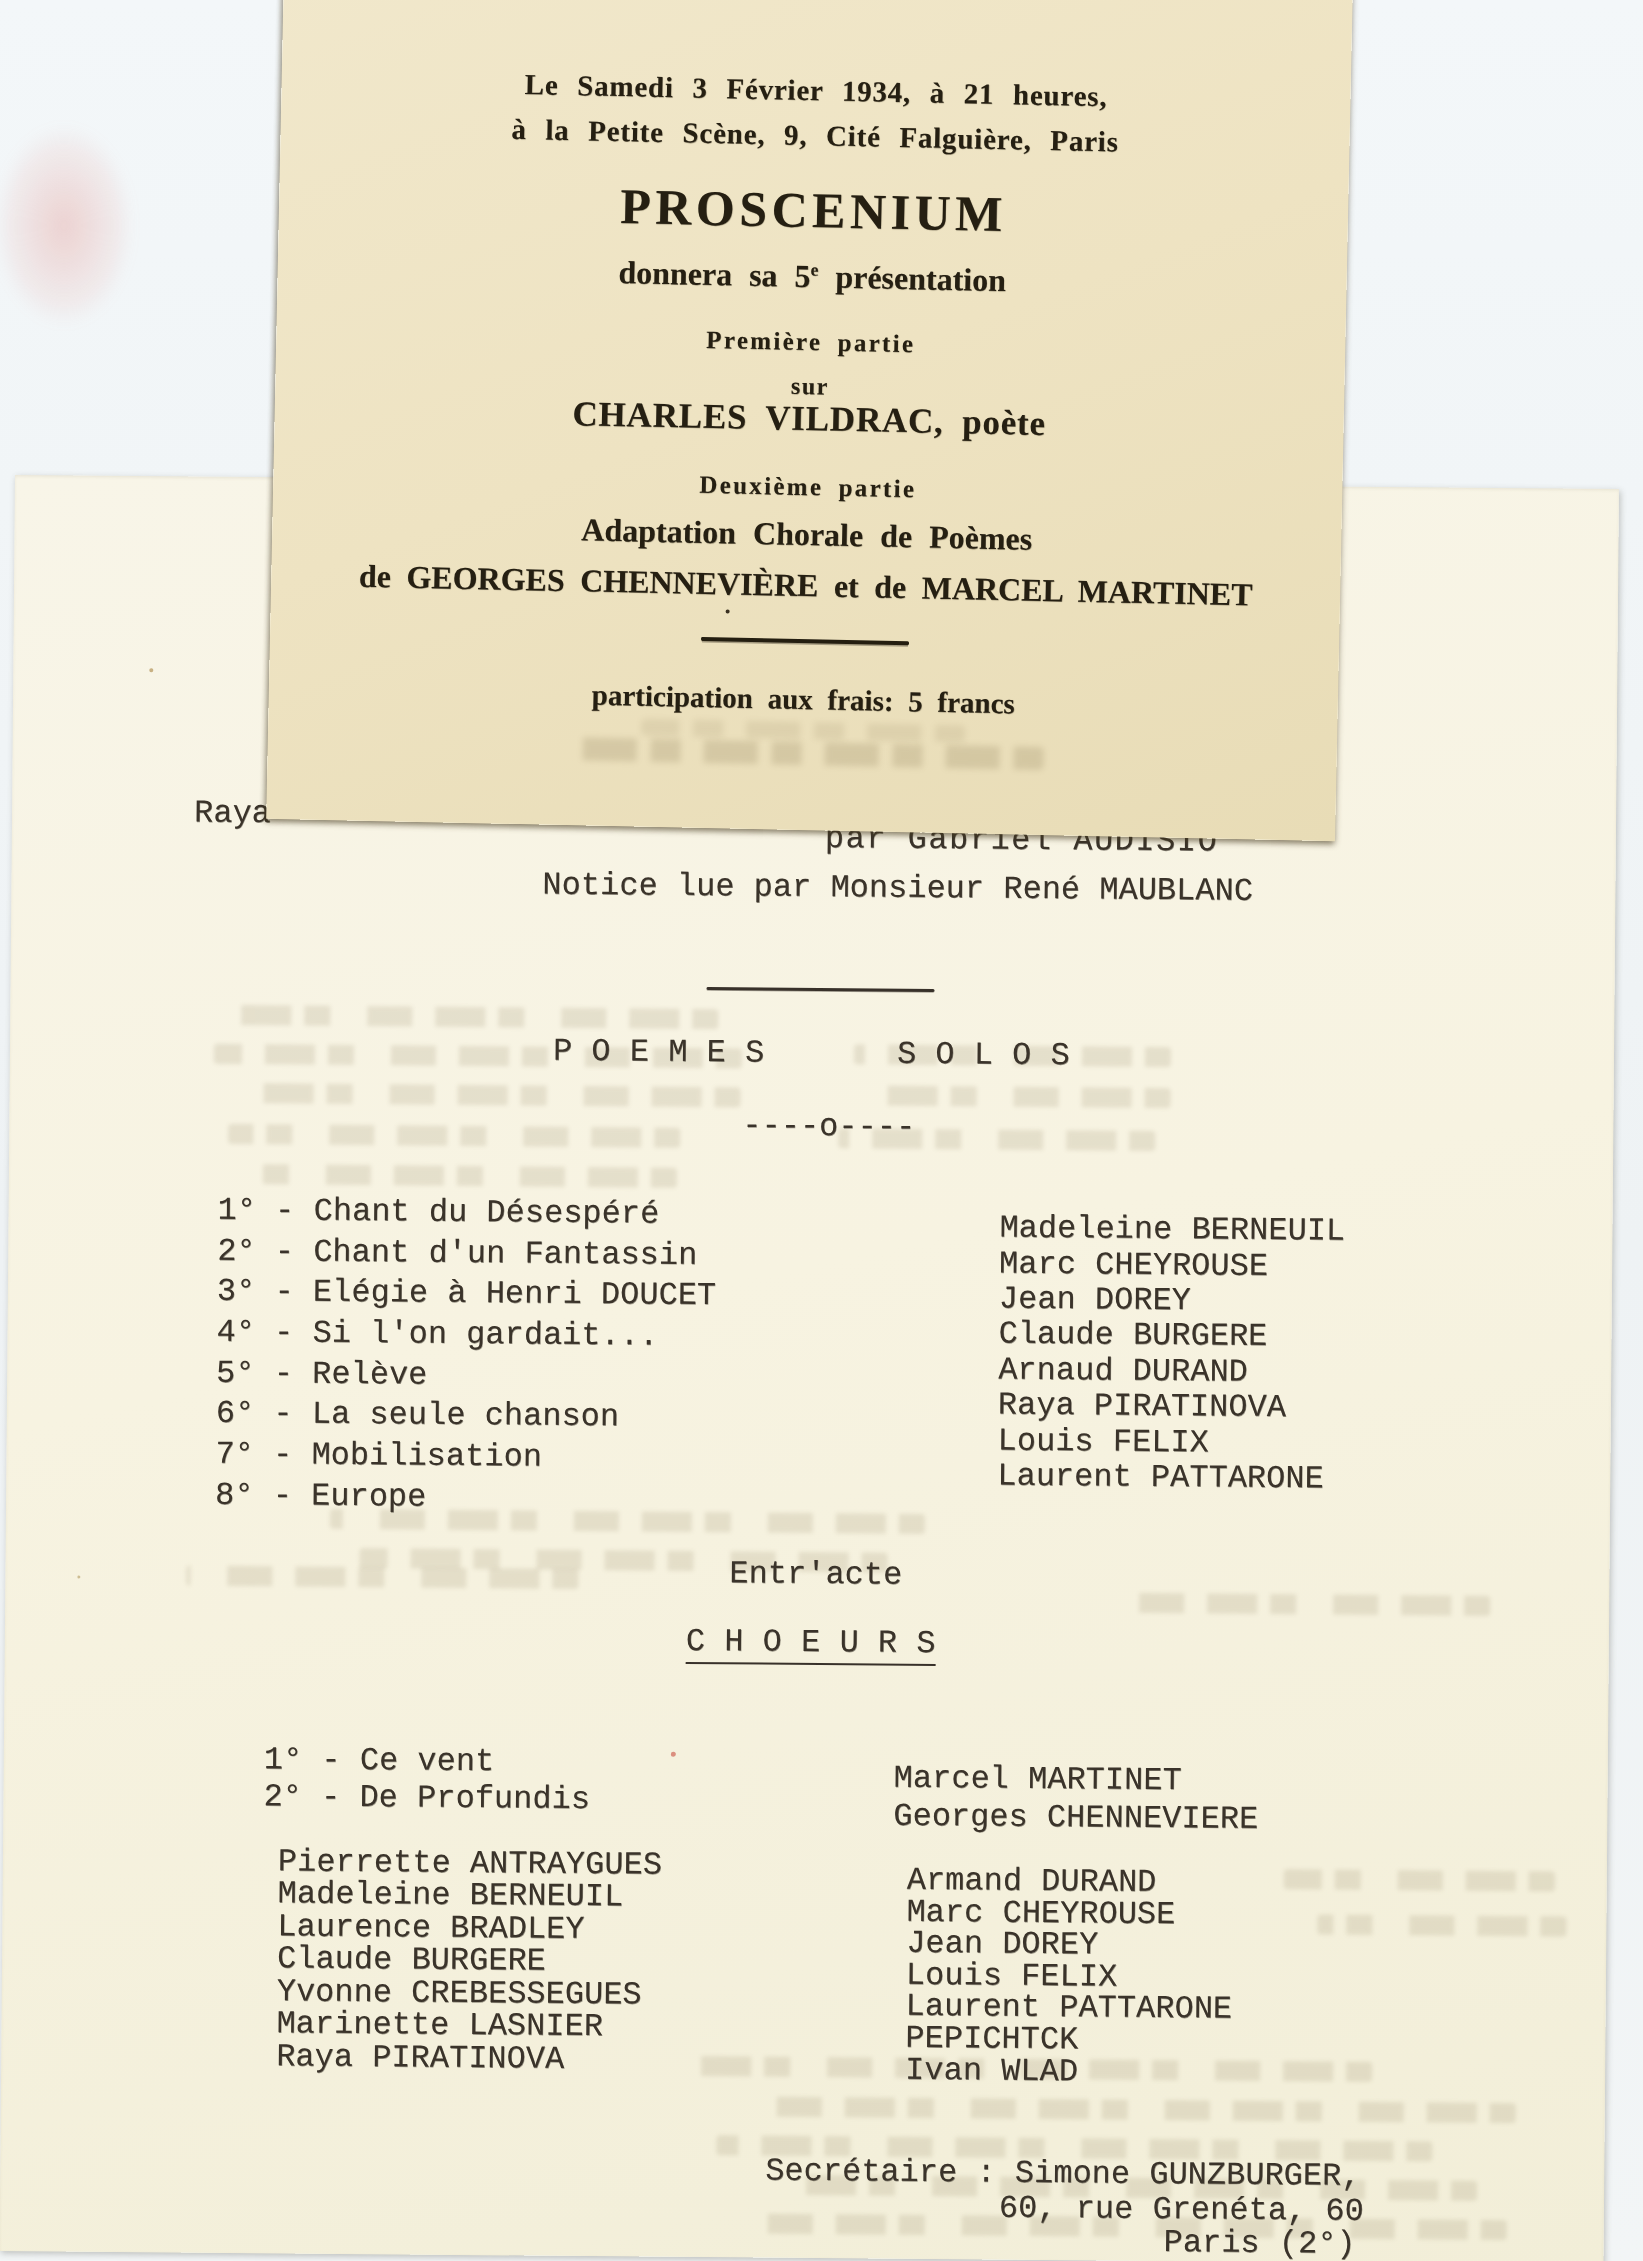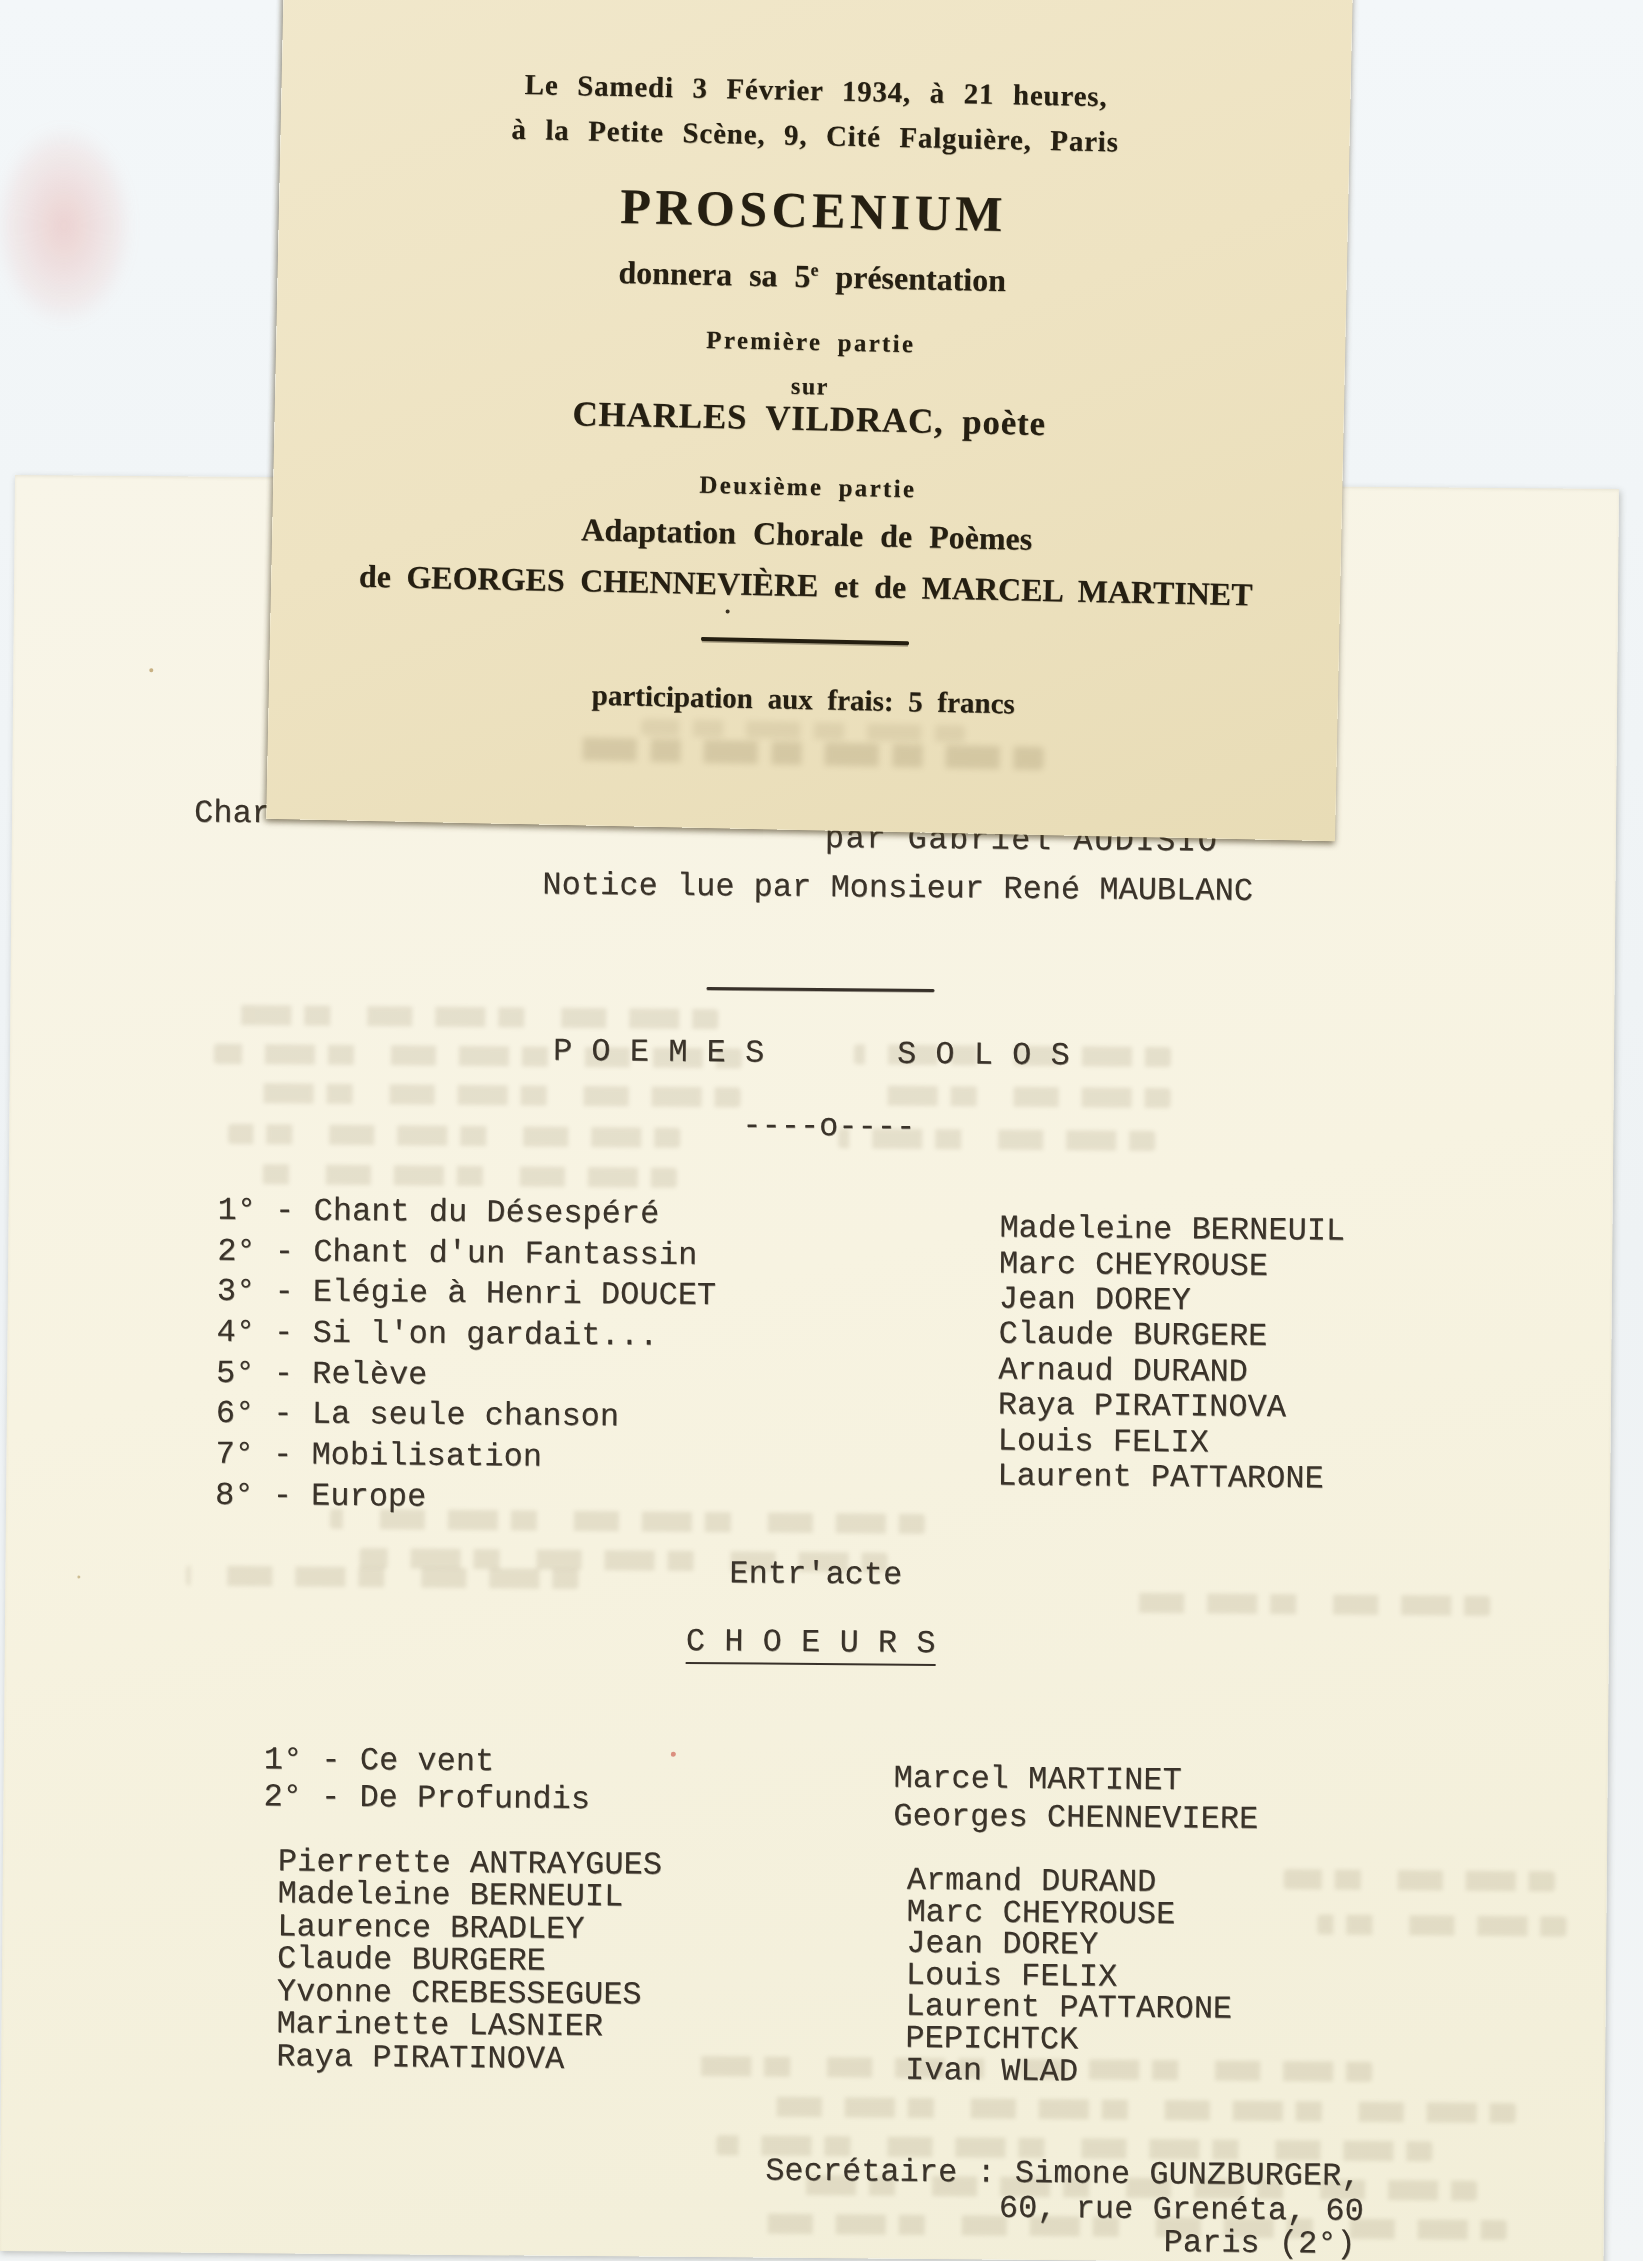--- a/index.html
+++ b/index.html
@@ -91,21 +91,21 @@
   <i class="ghost" style="left:678px;top:1575px;width:693px"></i>
   <i class="ghost" style="left:761px;top:1615px;width:754px"></i>
   <i class="ghost" style="left:716px;top:1654px;width:716px"></i>
   <i class="ghost" style="left:799px;top:1693px;width:678px"></i>
   <i class="ghost" style="left:746px;top:1732px;width:761px"></i>
 
   <span class="speck" style="left:136px;top:192px;width:3.8px;height:3.8px;background:#c8b183"></span>
   <span class="speck" style="left:72px;top:1100px;width:3px;height:3px;background:#cdbd93"></span>
   <span class="speck" style="left:667px;top:1271px;width:5.3px;height:5.3px;background:rgba(197,62,50,.55)"></span>
 
-  <div class="tline" style="left:182px;top:320px">Char</div>
+  <div class="tline" style="left:182px;top:320px">Raya</div>
   <div class="tline" style="left:813px;top:340px;letter-spacing:1.5px">par Gabriel AUDISIO</div>
 
   <div class="tline" style="left:531px;top:389px">Notice lue par Monsieur René MAUBLANC</div>
 
   <div class="rule" style="left:696px;top:506px;width:228px"></div>
 
   <div class="tline" style="left:543px;top:555px">P O E M E S</div>
   <div class="tline" style="left:887px;top:555px">S O L O S</div>
   <div class="tline" style="left:733px;top:628px">----o----</div>
 

